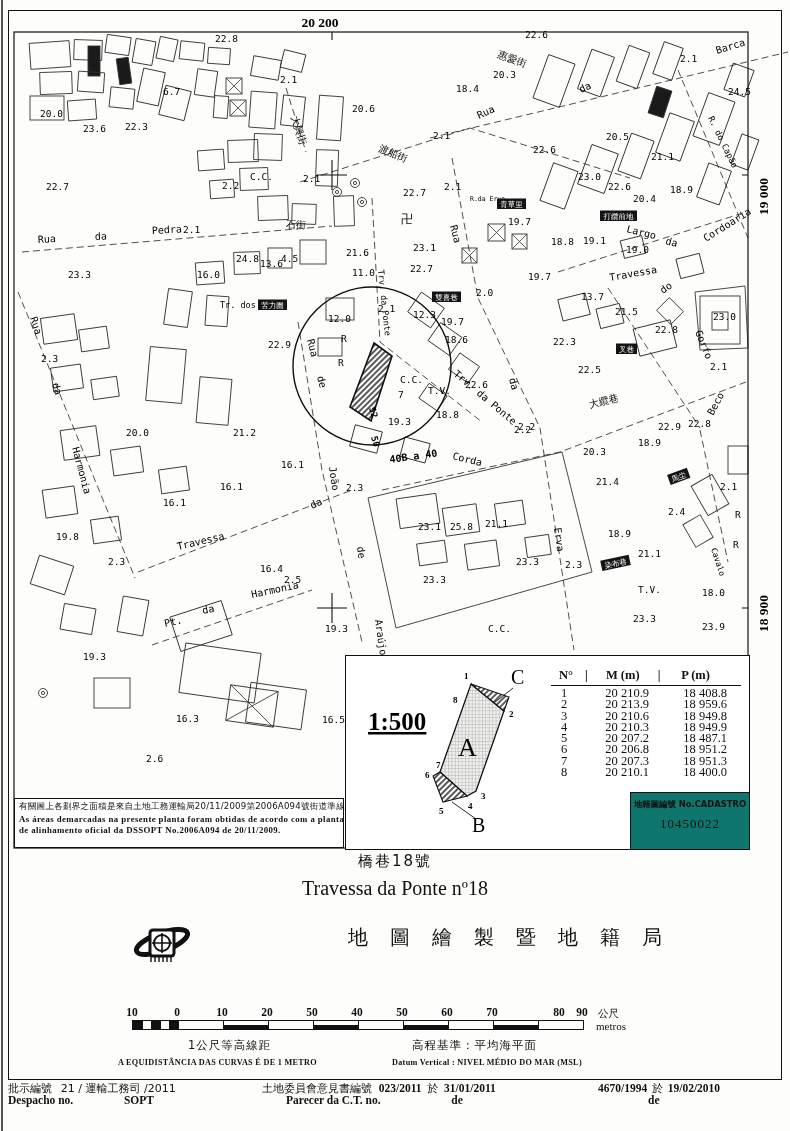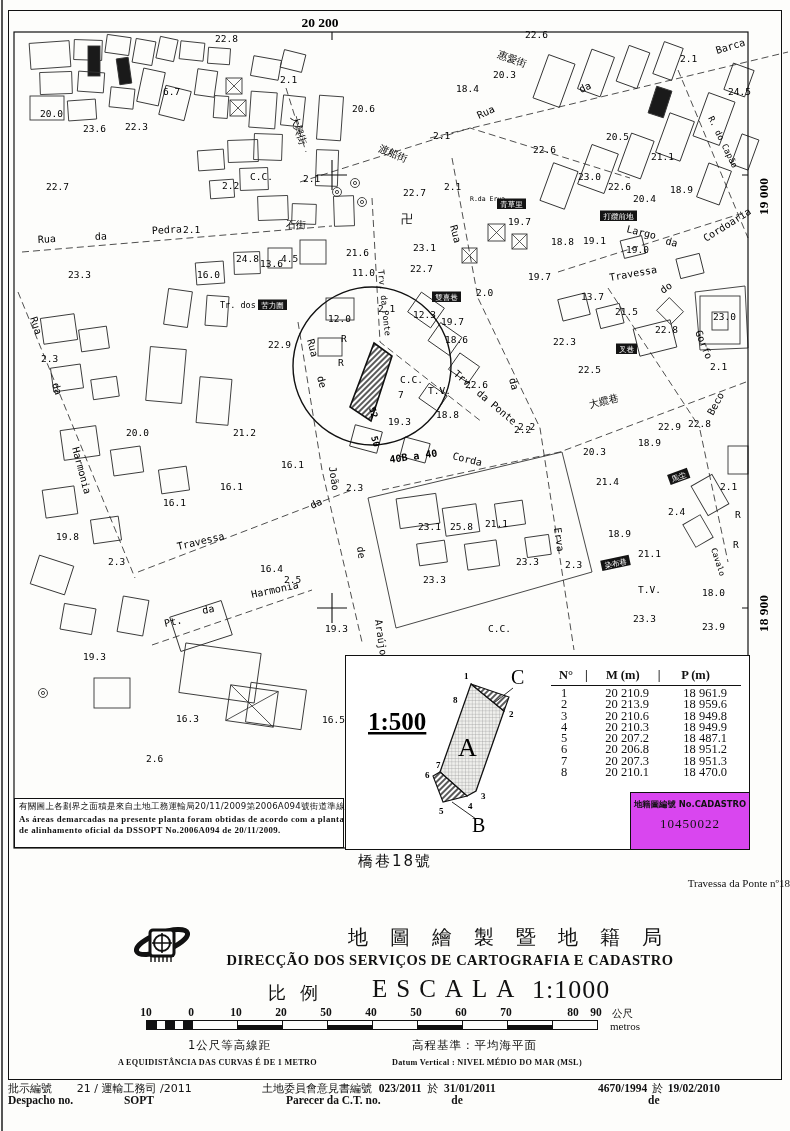--- a/index.html
+++ b/index.html
@@ -14,36 +14,36 @@
   .note-pt{font-family:"Liberation Serif",serif;font-weight:bold;font-size:8.8px;letter-spacing:.4px;white-space:nowrap;margin-top:1px;}
   .inset-box{left:345px;top:655px;width:403px;height:193px;}
   .coord-table{position:absolute;left:205px;top:12px;width:190px;font-family:"Liberation Serif",serif;font-size:12.5px;}
   .ct-head{display:flex;font-weight:bold;border-bottom:1.2px solid #111;padding-bottom:2px;}
   .ct-head span.bar{margin:0 4px;}
   .ct-rows{margin-top:2px;}
   .ct-row{display:flex;line-height:11.3px;font-size:12.5px;}
   .ct-row .n{width:26px;text-align:center;}
   .ct-row .m{width:72px;text-align:right;}
   .ct-row .p{width:78px;text-align:right;}
-  .cadastro{position:absolute;right:-1px;bottom:-1px;width:118px;height:56px;border:1.2px solid #111;background:#d946ef;}
+  .cadastro{position:absolute;right:-1px;bottom:-1px;width:118px;height:56px;border:1.2px solid #111;background:#0f766e;}
   .cad-label{font-family:"DejaVu Sans",sans-serif;font-size:8.4px;text-align:center;margin-top:6px;font-weight:bold;}
   .cad-no{font-family:"Liberation Serif",serif;font-size:13px;text-align:center;margin-top:6px;letter-spacing:1px;}
   .title-zh{position:absolute;left:0;top:852px;width:790px;text-align:center;
             font-family:"DejaVu Sans",sans-serif;font-size:15px;letter-spacing:2px;}
-  .title-pt{position:absolute;left:0;top:877px;width:790px;text-align:right;font-size:11px;}
+  .title-pt{position:absolute;left:0;top:877px;width:790px;text-align:center;font-size:20px;}
   .agency{position:absolute;left:0;top:918px;width:790px;height:52px;}
   .agency-zh{position:absolute;left:320px;top:6px;font-family:"DejaVu Sans",sans-serif;
              font-size:20px;letter-spacing:22px;white-space:nowrap;margin-left:28px;}
   .agency-pt{position:absolute;left:205px;top:34px;width:490px;text-align:center;
              font-weight:bold;font-size:14.5px;letter-spacing:.5px;white-space:nowrap;}
   .scale-row{position:absolute;left:0;top:975px;width:790px;height:34px;}
   .scale-zh{position:absolute;left:268px;top:6px;font-family:"DejaVu Sans",sans-serif;font-size:18px;letter-spacing:14px;}
   .scale-pt{position:absolute;left:372px;top:0;font-size:25px;letter-spacing:9px;}
   .scale-val{position:absolute;left:532px;top:0;font-size:26px;letter-spacing:1px;}
-  .sbar{position:absolute;left:140px;top:1006px;width:540px;height:28px;font-family:"Liberation Serif",serif;}
+  .sbar{position:absolute;left:126px;top:1006px;width:540px;height:28px;font-family:"Liberation Serif",serif;}
   .sbar .tick{position:absolute;top:0;font-size:11.5px;font-weight:bold;transform:translateX(-50%);}
   .sbar .bar{position:absolute;left:6px;top:14px;width:450px;height:8px;border:1px solid #111;display:flex;}
   .sbar .seg{height:100%;box-sizing:border-box;border-left:1px solid #111;}
   .sbar .unit-zh{position:absolute;left:472px;top:1px;font-family:"DejaVu Sans",sans-serif;font-size:10.5px;}
   .sbar .unit-pt{position:absolute;left:470px;top:14px;font-size:11px;}
   .legend{position:absolute;left:0;top:1038px;width:790px;}
   .lg-zh{position:absolute;font-family:"DejaVu Sans",sans-serif;font-size:11.5px;letter-spacing:1px;}
   .lg-pt{position:absolute;font-weight:bold;font-size:8.2px;letter-spacing:.3px;}
   .footer{position:absolute;left:0;top:1081px;width:790px;font-size:11px;}
   .footer .zh{font-family:"DejaVu Sans",sans-serif;font-size:11px;}
@@ -658,21 +658,21 @@
         <span style="width:30px;text-align:center">N°</span>
           <span class="bar">|</span>
         <span style="width:62px;text-align:center">M (m)</span>
           <span class="bar">|</span>
         <span style="width:62px;text-align:center">P (m)</span>
       </div>
       <div class="ct-rows" id="ct-rows">
           <div class="ct-row">
             <span class="n">1</span>
             <span class="m">20 210.9</span>
-            <span class="p">18 961.9</span>
+            <span class="p">18 408.8</span>
           </div>
           <div class="ct-row">
             <span class="n">2</span>
             <span class="m">20 213.9</span>
             <span class="p">18 959.6</span>
           </div>
           <div class="ct-row">
             <span class="n">3</span>
             <span class="m">20 210.6</span>
             <span class="p">18 949.8</span>
@@ -693,21 +693,21 @@
             <span class="p">18 951.2</span>
           </div>
           <div class="ct-row">
             <span class="n">7</span>
             <span class="m">20 207.3</span>
             <span class="p">18 951.3</span>
           </div>
           <div class="ct-row">
             <span class="n">8</span>
             <span class="m">20 210.1</span>
-            <span class="p">18 470.0</span>
+            <span class="p">18 400.0</span>
           </div>
         </div>
     </div>
 
     <div class="cadastro">
       <div class="cad-label">地籍圖編號 No.CADASTRO</div>
       <div class="cad-no">10450022</div>
     </div>
   </div>
 
@@ -719,28 +719,22 @@
       <ellipse cx="28" cy="24" rx="27" ry="9" fill="none" stroke="#111" stroke-width="5" transform="rotate(-20 28 24)"></ellipse>
       <rect x="16" y="12" width="24" height="26" rx="3" fill="#fff" stroke="#111" stroke-width="3"></rect>
       <circle cx="28" cy="25" r="8" fill="none" stroke="#111" stroke-width="2"></circle>
       <path d="M28 15 V35 M18 25 H38" stroke="#111" stroke-width="1.6"></path>
       <path d="M16 38 h24" stroke="#111" stroke-width="2"></path>
       <g stroke="#111" stroke-width="1.4">
           <path d="M17 38 v6 M21 38 v6 M25 38 v6 M29 38 v6 M33 38 v6 M37 38 v6"></path>
         </g>
     </svg>
     <div class="agency-zh">地圖繪製暨地籍局</div>
-    <div class="agency-pt">DIRECÇÃO DOS SERVIÇOS DE CARTOGRAFIA E CADASTRO</div>
   </div>
 
-  <div class="scale-row">
-    <div class="scale-zh">比例</div>
-    <div class="scale-pt">ESCALA</div>
-    <div class="scale-val">1:1000</div>
-  </div>
 
   <div class="sbar">
     <div id="sb-ticks">
         <span class="tick" style="left: 6px;">10</span>
         <span class="tick" style="left: 51px;">0</span>
         <span class="tick" style="left: 96px;">10</span>
         <span class="tick" style="left: 141px;">20</span>
         <span class="tick" style="left: 186px;">50</span>
         <span class="tick" style="left: 231px;">40</span>
         <span class="tick" style="left: 276px;">50</span>
@@ -772,21 +766,21 @@
   <div class="legend">
     <div class="lg-zh" style="left:188px;top:0">1公尺等高線距</div>
     <div class="lg-pt" style="left:118px;top:20px">A EQUIDISTÂNCIA DAS CURVAS É DE 1 METRO</div>
     <div class="lg-zh" style="left:412px;top:0">高程基準：平均海平面</div>
     <div class="lg-pt" style="left:392px;top:20px">Datum Vertical : NIVEL MÉDIO DO MAR (MSL)</div>
   </div>
 
   <div class="footer">
     <div class="fline" style="left:8px;top:0">
       <span class="zh">批示編號</span>
-      <span class="zh" style="margin-left:22px">21 / 運輸工務司 /2011</span>
+      <span class="zh" style="margin-left:6px">21 / 運輸工務司 /2011</span>
     </div>
     <div class="fline" style="left:8px;top:13px">
       <span class="lat">Despacho no.</span>
       <span class="lat" style="margin-left:48px">SOPT</span>
     </div>
     <div class="fline" style="left:262px;top:0">
       <span class="zh">土地委員會意見書編號</span>
       <span class="lat" style="margin-left:4px">023/2011</span>
       <span class="zh" style="margin-left:3px">於</span>
       <span class="lat" style="margin-left:3px">31/01/2011</span>

